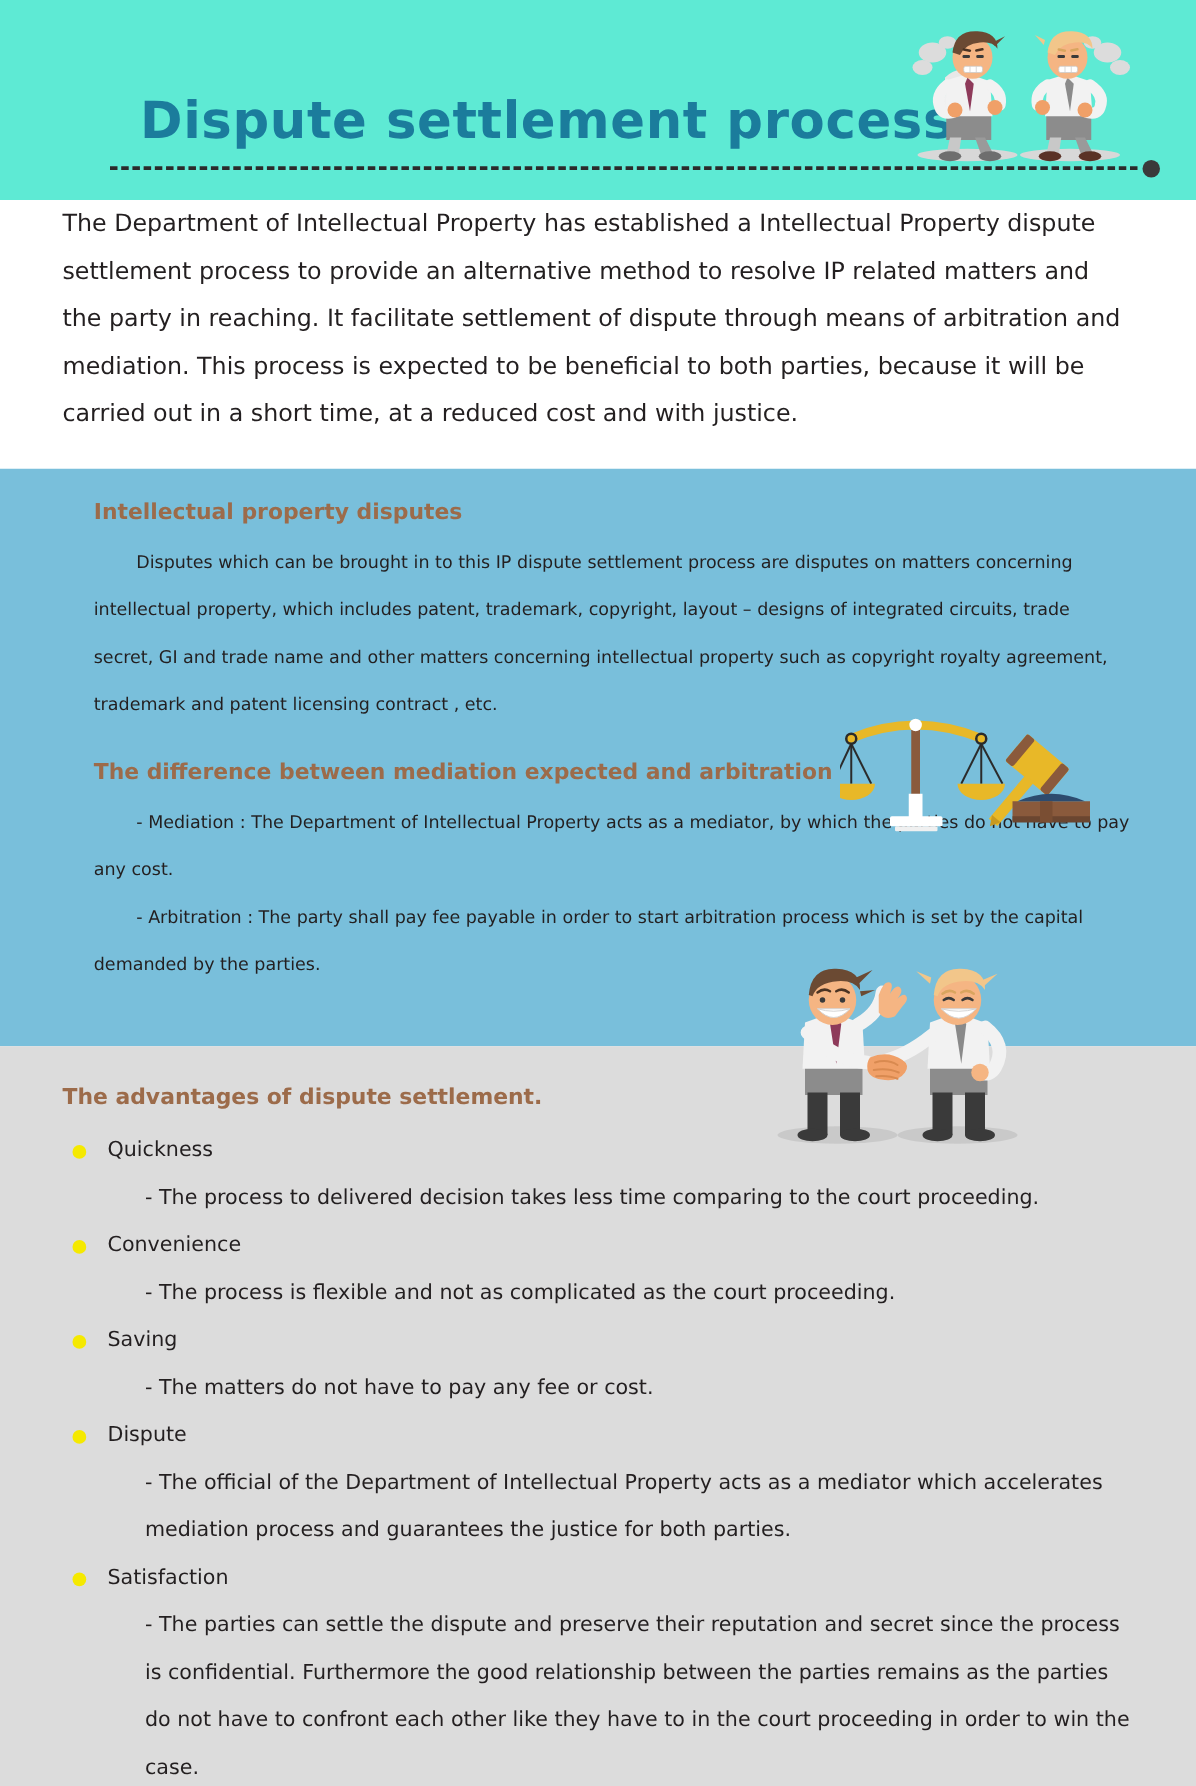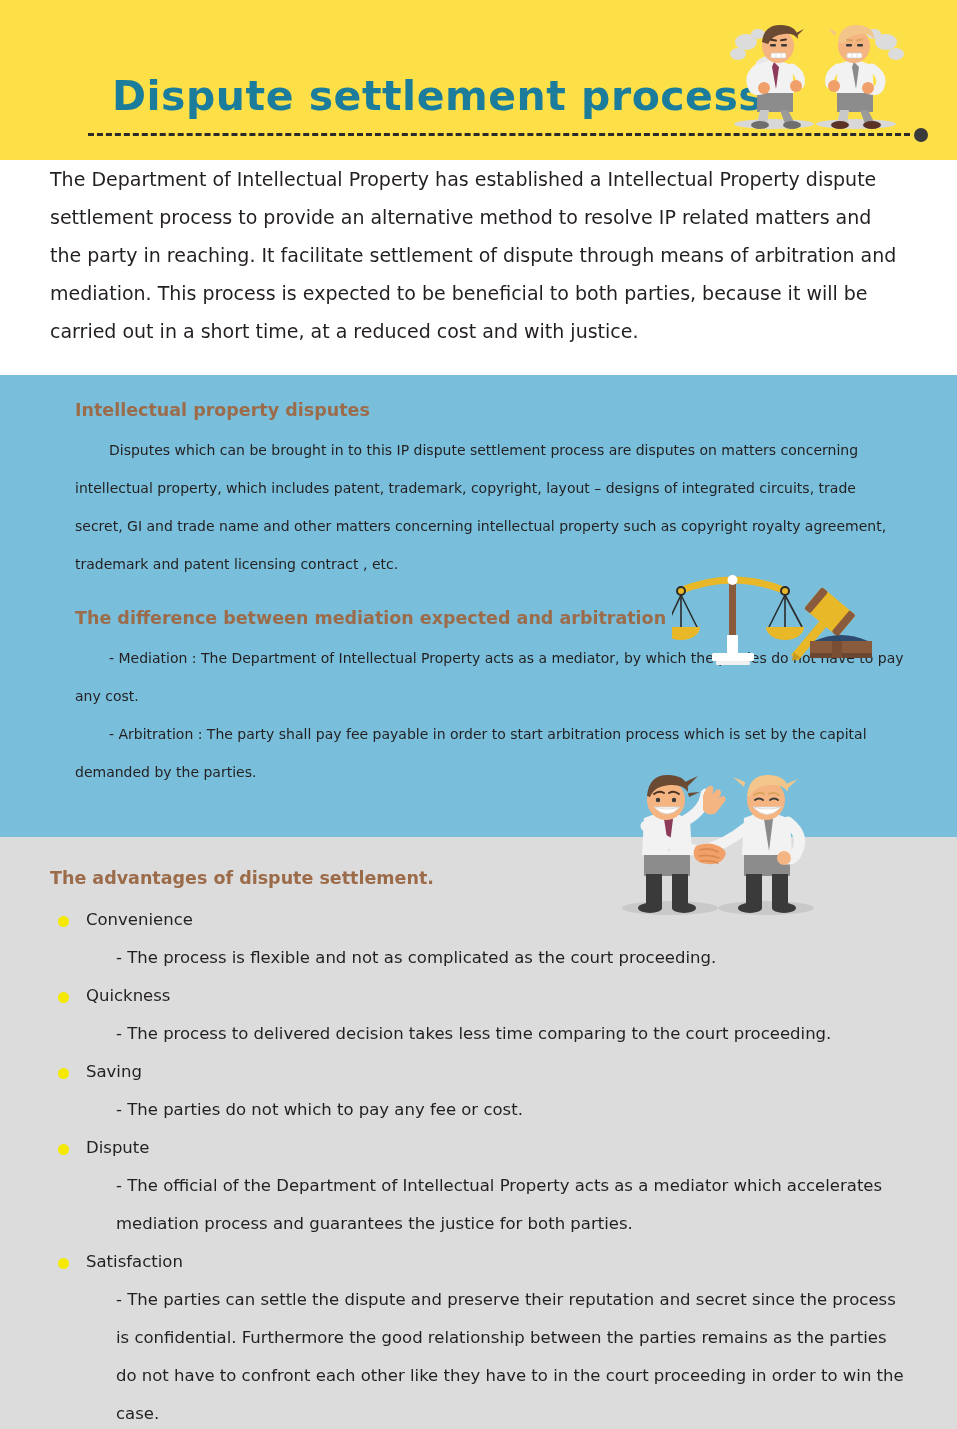--- a/index.html
+++ b/index.html
@@ -12,21 +12,21 @@
     overflow: hidden;
     position: relative;
   }
 
   .page { position: relative; width: 957px; height: 1429px; }
 
   
   .header {
     position: relative;
     height: 160px;
-    background: #fde047;
+    background: #5eead4;
   }
 
   .page-title {
     position: absolute;
     left: 112px;
     top: 72px;
     font-size: 41px;
     font-weight: bold;
     color: #1b7c9c;
     letter-spacing: 0.5px;
@@ -303,39 +303,39 @@
 
   <div class="section-gray">
 
     <h2 class="section-heading">The advantages of dispute settlement.</h2>
 
     <ul class="adv-list">
 
       <li class="adv-item">
         <div class="adv-term">
           <span class="bullet-dot"></span>
+          <span>Quickness</span>
+        </div>
+        <div class="adv-desc">- The process to delivered decision takes less time comparing to the court proceeding.</div>
+      </li>
+
+      <li class="adv-item">
+        <div class="adv-term">
+          <span class="bullet-dot"></span>
           <span>Convenience</span>
         </div>
         <div class="adv-desc">- The process is flexible and not as complicated as the court proceeding.</div>
-      </li>
-
-      <li class="adv-item">
-        <div class="adv-term">
-          <span class="bullet-dot"></span>
-          <span>Quickness</span>
-        </div>
-        <div class="adv-desc">- The process to delivered decision takes less time comparing to the court proceeding.</div>
       </li>
 
       <li class="adv-item">
         <div class="adv-term">
           <span class="bullet-dot"></span>
           <span>Saving</span>
         </div>
-        <div class="adv-desc">- The parties do not which to pay any fee or cost.</div>
+        <div class="adv-desc">- The matters do not have to pay any fee or cost.</div>
       </li>
 
       <li class="adv-item">
         <div class="adv-term">
           <span class="bullet-dot"></span>
           <span>Dispute</span>
         </div>
         <div class="adv-desc">- The official of the Department of Intellectual Property acts as a mediator which accelerates mediation process and guarantees the justice for both parties.</div>
       </li>
 

